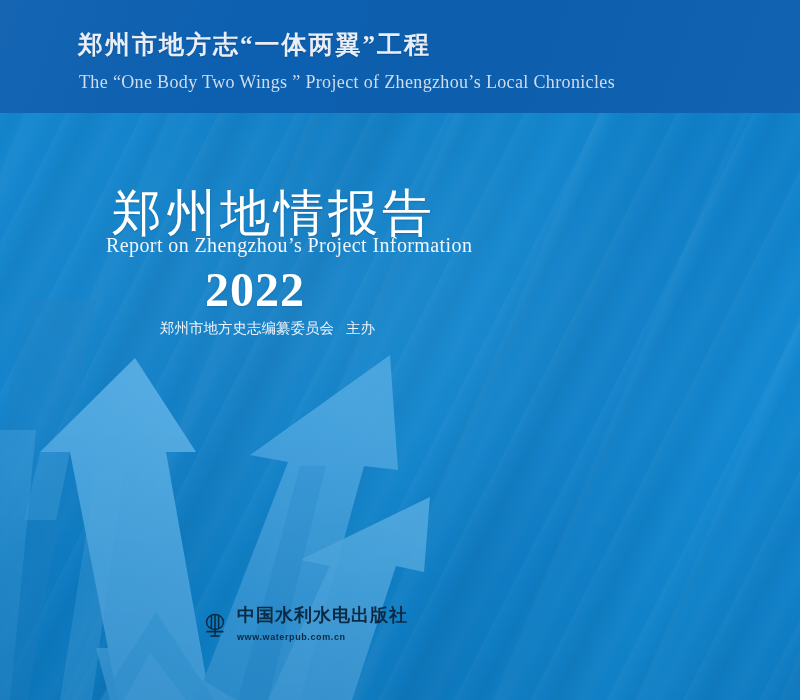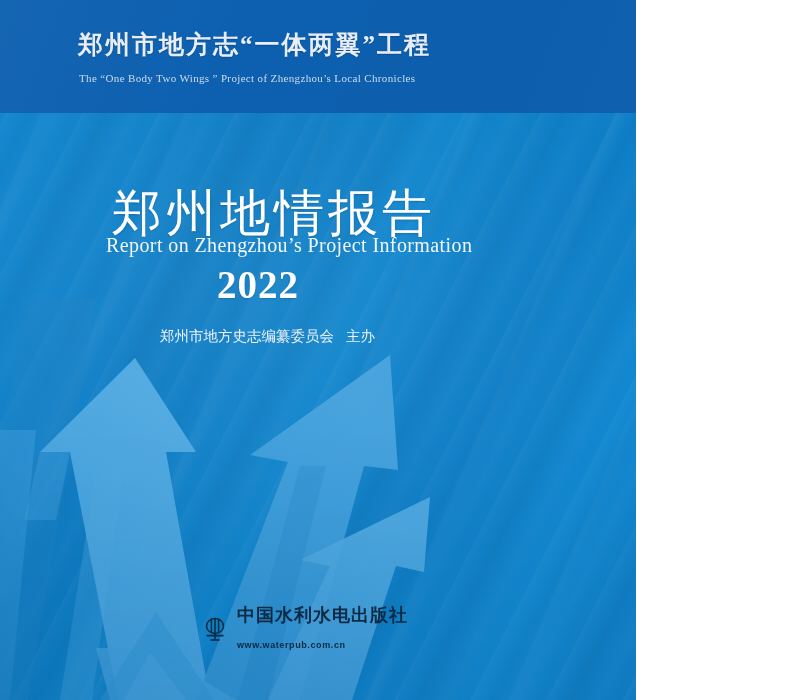--- a/index.html
+++ b/index.html
@@ -3,21 +3,21 @@
 <meta charset="utf-8">
 <title>Book Cover</title>
 <style>
   html, body {
     margin: 0;
     padding: 0;
     background: #ffffff;
   }
   #cover {
     position: relative;
-    width: 636px;
+    width: 800px;
     height: 700px;
     overflow: hidden;
     background: #8b5cf6;
     font-family: "Liberation Serif", "DejaVu Serif", serif;
     -webkit-font-smoothing: antialiased;
   }
 
   
   .bg-base {
     position: absolute;
@@ -107,21 +107,21 @@
     letter-spacing: 2.0px;
     color: #e9eef6;
     white-space: nowrap;
     text-shadow: 0 1px 1px rgba(0,0,0,0.18);
   }
   .header-sub {
     position: absolute;
     left: 79px;
     top: 72px;
     font-family: "Liberation Serif", "DejaVu Serif", serif;
-    font-size: 11px;
+    font-size: 18px;
     font-weight: 400;
     letter-spacing: 0.35px;
     color: #cfdcec;
     white-space: nowrap;
   }
 
   
   .title-zh {
     position: absolute;
     left: 112px;
@@ -140,42 +140,41 @@
     top: 234px;
     font-family: "Liberation Serif", "DejaVu Serif", serif;
     font-size: 20px;
     font-weight: 400;
     letter-spacing: 0.4px;
     color: #f2f6fb;
     white-space: nowrap;
   }
   .title-year {
     position: absolute;
-    left: 217px;
+    left: 205px;
     top: 262px;
     font-family: "Liberation Serif", "DejaVu Serif", serif;
-    font-size: 39px;
+    font-size: 48px;
     font-weight: 700;
     letter-spacing: 1px;
     color: #ffffff;
     white-space: nowrap;
     text-shadow: 0 1px 2px rgba(0,0,0,0.14);
   }
 
   
   .credits {
     position: absolute;
     left: 160px;
     top: 318px;
     font-family: "Liberation Serif", "DejaVu Serif", serif;
     font-size: 14.5px;
     line-height: 21px;
     color: #eef3fa;
     white-space: nowrap;
-    margin-top: 8px;
   }
   .credits .row { display: block; }
   .credits .role { margin-left: 12px; }
 
   
   .publisher {
     position: absolute;
     left: 200px;
     top: 606px;
     display: flex;
@@ -186,21 +185,21 @@
   .pub-textwrap { display: flex; flex-direction: column; line-height: 1; }
   .pub-name {
     font-family: "Liberation Serif", "DejaVu Serif", serif;
     font-size: 18px;
     font-weight: 700;
     letter-spacing: 1px;
     color: #0a2a44;
     white-space: nowrap;
   }
   .pub-url {
-    margin-top: 17px;
+    margin-top: 9px;
     font-family: "Liberation Sans", "DejaVu Sans", sans-serif;
     font-size: 9px;
     font-weight: 700;
     letter-spacing: 0.6px;
     color: #0a2a44;
     white-space: nowrap;
   }
 </style>
 </head>
 <body>

